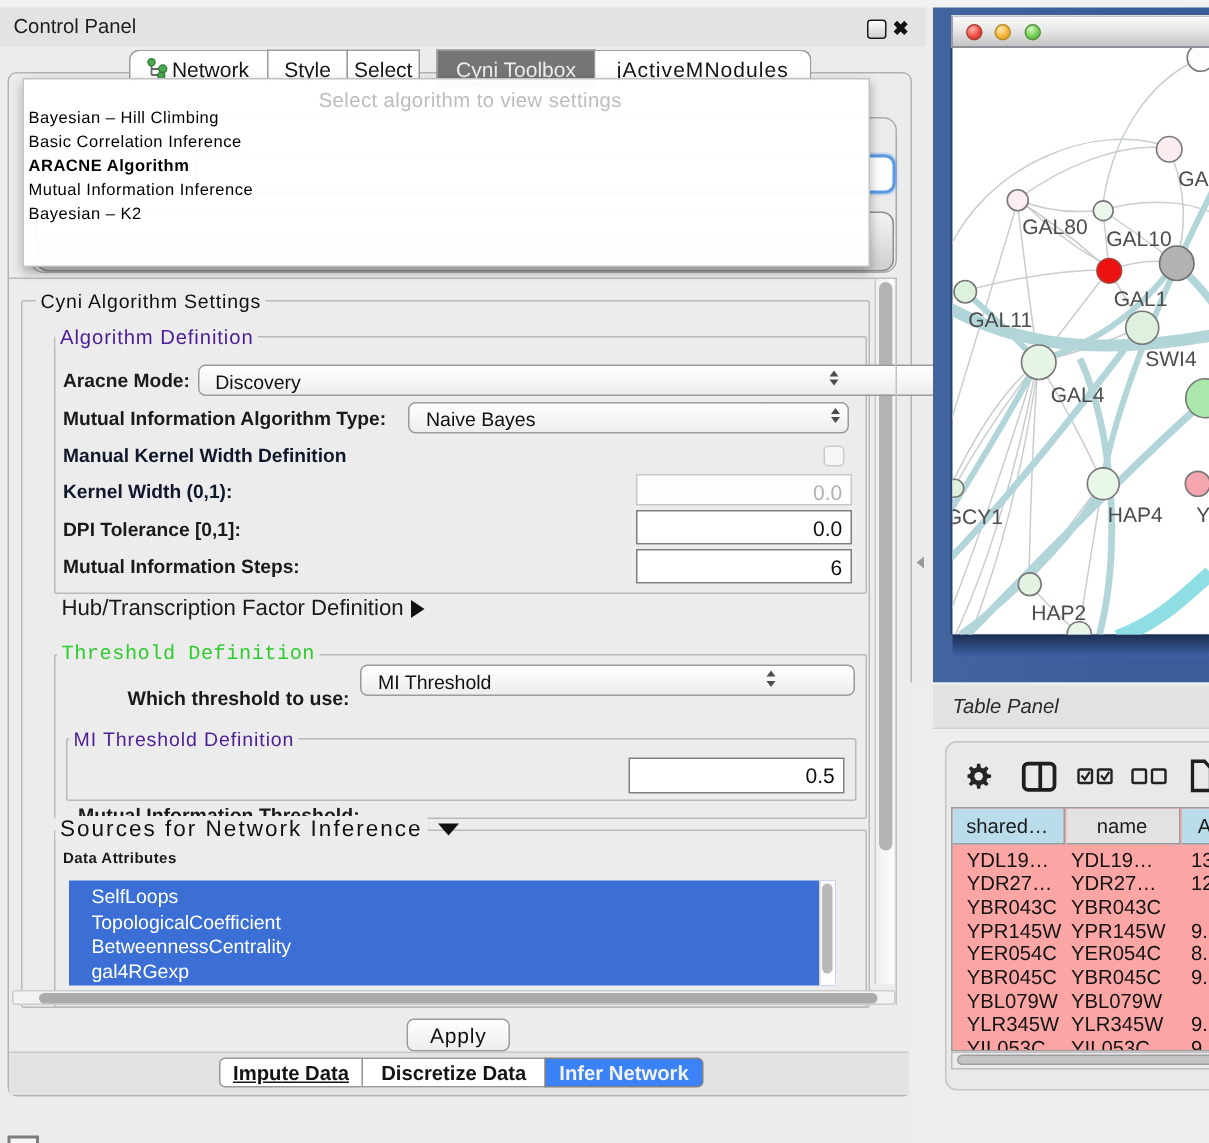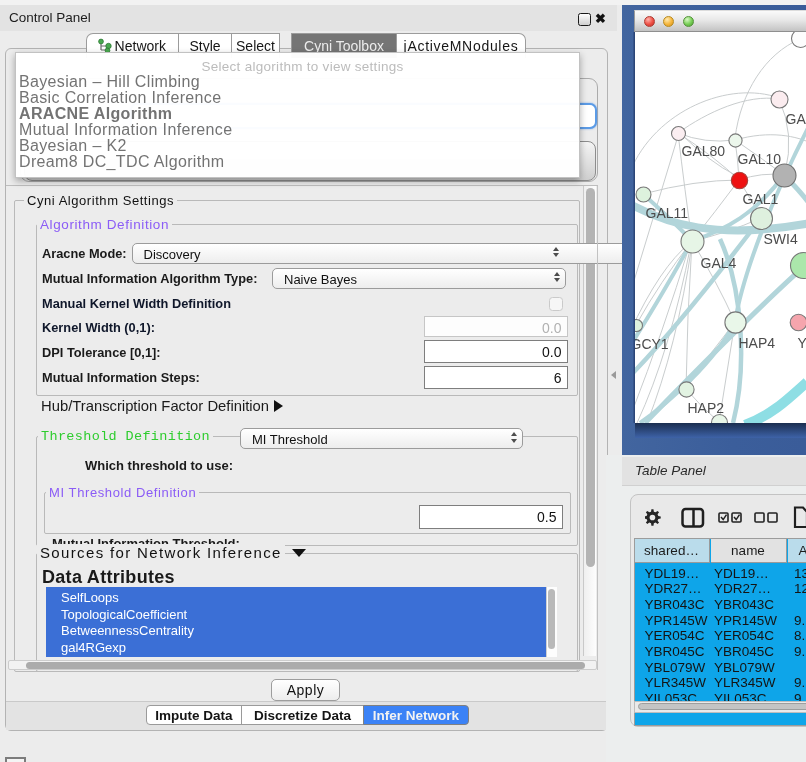--- a/index.html
+++ b/index.html
@@ -25,42 +25,42 @@
   
   #scrolltop { left:6px; top:185px; width:592px; height:1px; background:#bdbdbd; }
   #vsb { left:583px; top:186px; width:13px; height:470px; background:linear-gradient(90deg,#efefef,#fdfdfd); border-left:1px solid #c9c9c9; }
   #vsbthumb { left:585.5px; top:188px; width:9px; height:379px; background:#b4b4b4; border-radius:5px; }
   #hsb { left:8px; top:660px; width:589px; height:10px; background:#f2f2f2; border:1px solid #cccccc; border-radius:2px; }
   #hsbthumb { left:26px; top:661.5px; width:559px; height:7px; background:#ababab; border-radius:4px; }
 
   
   .gbox { position:absolute; border:1px solid #b9b9b9; border-radius:2px; }
   .gtitle { position:absolute; background:#ececec; padding:0 3px; font-size:13px; letter-spacing:0.55px; white-space:nowrap; }
-  .blue { color:#8b5cf6; }
+  .blue { color:#4c1d95; }
   .green { color:#2ecc2e; }
 
   .lbl { position:absolute; font-size:12.8px; font-weight:bold; color:#1a1a1a; white-space:nowrap; }
   .lbl.dis { color:#0f172a; }
 
   .combo { position:absolute; height:21px; border:1px solid #9b9b9b; border-radius:5px; background:linear-gradient(#ffffff,#ededed); font-size:13px; color:#111; }
   .combo .ct { position:absolute; left:11px; top:3px; }
   .spin { position:absolute; width:8px; display:block; }
   .spin .u, .spin .d { display:block; }
   .spin .u { width:0; height:0; border-left:3.6px solid transparent; border-right:3.6px solid transparent; border-bottom:4.6px solid #4c4c4c; margin-bottom:2.6px; }
   .spin .d { width:0; height:0; border-left:3.6px solid transparent; border-right:3.6px solid transparent; border-top:4.6px solid #4c4c4c; }
 
   .tfield { position:absolute; height:20px; background:#fff; border:1px solid #7e7e7e; font-size:14px; color:#111; text-align:right; padding:3px 5px 0 0; }
   .tfield.dis { border:1px solid #c6c6c6; color:#b1b1b1; background:#fdfdfd; }
 
   .checkbox { position:absolute; width:14px; height:14px; border:1px solid #cacaca; border-radius:3.5px; background:#f6f6f6; }
 
   
   #popup { left:15px; top:52px; width:565px; height:126px; background:rgba(255,255,255,0.97); border:1px solid #c2c2c2; box-shadow:0 3px 7px rgba(0,0,0,0.32); }
-  #popup .hd { position:absolute; left:5px; width:100%; top:6px; text-align:center; color:#bcbcbc; font-size:13.5px; letter-spacing:0.28px; }
-  #popup .it { position:absolute; left:3px; font-size:16px; letter-spacing:0.35px; color:#737373; white-space:nowrap; }
+  #popup .hd { position:absolute; left:16px; width:100%; top:6px; text-align:center; color:#bcbcbc; font-size:13.5px; letter-spacing:0.28px; }
+  #popup .it { position:absolute; left:3px; font-size:11px; letter-spacing:0.35px; color:#000000; white-space:nowrap; }
 
   
   #attrlist { left:46px; top:587px; width:511px; height:70px; background:#3b6fd6; overflow:hidden; }
   #attrlist .li { position:absolute; left:15px; color:#fff; font-size:13px; }
   #listsb { left:546px; top:587px; width:11px; height:70px; background:#fdfdfd; border-left:1px solid #d0d0d0; }
   #listsbthumb { left:548px; top:589px; width:7px; height:60px; background:#b9b9b9; border-radius:4px; }
 
   #applybtn { left:271px; top:678.5px; width:69px; height:22px; background:linear-gradient(#ffffff,#ededed); border:1px solid #9d9d9d; border-radius:5px; text-align:center; font-size:14px; letter-spacing:0.5px; color:#111; line-height:21px; }
 
   
@@ -85,21 +85,21 @@
     </div>
   <div class="abs" id="floatbtn"></div>
   <div class="abs" id="closex">✖</div>
 
   <div class="abs" id="panelbox"></div>
 
   <div class="abs tab first" style="left:86px;width:93px;">&nbsp;&nbsp;&nbsp;&nbsp;Network</div>
   <div class="abs tab" style="left:178px;width:54px;">Style</div>
   <div class="abs tab" style="left:231px;width:49px;">Select</div>
   <div class="abs tab sel" style="left:291px;width:106px;">Cyni Toolbox</div>
-  <div class="abs tab last" style="left:396px;width:130px;letter-spacing:0.7px;">jActiveMNodules</div>
+  <div class="abs tab last" style="left:396px;width:145px;letter-spacing:0.7px;">jActiveMNodules</div>
   <svg class="abs" style="left:98px;top:38px;" width="15" height="16" viewBox="0 0 15 16">
     <path d="M3 4 L3 12 M3 8 L10 8 M3 12 L9 12" stroke="#6b6b6b" stroke-width="1.2" fill="none"></path>
     <circle cx="3" cy="3.5" r="2.4" fill="#49a94f" stroke="#2c7a33" stroke-width="0.8"></circle>
     <circle cx="10.5" cy="8" r="2.7" fill="#49a94f" stroke="#2c7a33" stroke-width="0.8"></circle>
     <circle cx="9.5" cy="12.5" r="2.4" fill="#49a94f" stroke="#2c7a33" stroke-width="0.8"></circle>
   </svg>
 
   <div class="abs" style="left:20px;top:78px;width:578px;height:104px;border:1px solid #ababab;border-radius:9px;"></div>
   <div class="abs" style="left:130px;top:103px;width:467px;height:26px;border:2.6px solid #5b9be6;border-radius:7px;background:#fff;box-shadow:0 0 2px rgba(90,150,230,0.8);"></div>
   <div class="abs" style="left:24px;top:141px;width:572px;height:40px;border:1.4px solid #8d8d8d;border-radius:8px;background:linear-gradient(#f4f4f4,#cfcfcf);"></div>
@@ -138,70 +138,69 @@
   <div class="tfield" style="left:424px;top:340px;width:143.5px;height:23px;border-width:1.5px;">0.0</div>
   <div class="lbl" style="left:42px;top:370px;">Mutual Information Steps:</div>
   <div class="tfield" style="left:424px;top:366px;width:143.5px;height:22.5px;">6</div>
 
   <div class="abs" style="left:41px;top:398px;font-size:14.8px;color:#1a1a1a;white-space:nowrap;">Hub/Transcription Factor Definition</div>
   <div class="abs" style="left:274px;top:400px;width:0;height:0;border-top:6px solid transparent;border-bottom:6px solid transparent;border-left:9.5px solid #111;"></div>
 
   <div class="gbox" style="left:36px;top:436px;width:542px;height:110px;"></div>
   <div class="gtitle green" style="left:38px;top:429px;font-size:13.5px;letter-spacing:0.35px;font-family:Liberation Mono, monospace;">Threshold Definition</div>
   <div class="lbl" style="left:85px;top:458px;font-size:13px;">Which threshold to use:</div>
-  <div class="combo" style="left:240px;top:428px;width:283px;">
+  <div class="combo" style="left:240px;top:443px;width:330px;">
       <span class="ct">MI Threshold</span>
       <span class="spin" style="left:270px;top:3px;">
         <span class="u"></span>
         <span class="d"></span>
       </span>
     </div>
 
   <div class="gbox" style="left:44px;top:492px;width:526.5px;height:42px;"></div>
   <div class="gtitle blue" style="left:46px;top:485px;font-size:13px;letter-spacing:0.6px;">MI Threshold Definition</div>
   <div class="lbl" style="left:52px;top:510px;font-size:13px;margin-top:26px;">Mutual Information Threshold:</div>
   <div class="tfield" style="left:418.5px;top:505px;width:144px;height:24px;">0.5</div>
 
   <div class="gbox" style="left:36px;top:553px;width:542px;height:119px;"></div>
   <div class="gtitle" style="left:37px;top:544px;color:#111;font-size:15px;letter-spacing:1.35px;">Sources for Network Inference</div>
   <div class="abs" style="left:292px;top:549px;width:0;height:0;border-left:7.5px solid transparent;border-right:7.5px solid transparent;border-top:8.5px solid #111;"></div>
-  <div class="lbl" style="left:42px;top:567px;font-size:18px;letter-spacing:0.3px;">Data Attributes</div>
+  <div class="lbl" style="left:42px;top:567px;font-size:10px;letter-spacing:0.3px;">Data Attributes</div>
 
   <div class="abs" id="attrlist">
     <div class="li" style="top:3px;">SelfLoops</div>
     <div class="li" style="top:19.5px;">TopologicalCoefficient</div>
     <div class="li" style="top:36px;">BetweennessCentrality</div>
     <div class="li" style="top:52.5px;">gal4RGexp</div>
   </div>
   <div class="abs" id="listsb"></div>
   <div class="abs" id="listsbthumb"></div>
 
   <div class="abs" id="hsb"></div>
   <div class="abs" id="hsbthumb"></div>
 
   <div class="abs" id="applybtn">Apply</div>
 
   <div class="abs" style="left:597px;top:186px;width:1px;height:484px;background:#c2c2c2;"></div>
   <div class="abs" style="left:6px;top:702px;width:601px;height:28px;background:#e3e3e3;"></div>
   <div class="abs" id="bline"></div>
-  <div class="abs btab" style="left:146px;width:96px;border-radius:4px 0 0 4px;">Impute Data</div>
+  <div class="abs btab" style="left:146px;width:96px;border-radius:4px 0 0 4px;text-decoration:underline;">Impute Data</div>
   <div class="abs btab" style="left:241px;width:123px;">Discretize Data</div>
   <div class="abs btab sel" style="left:363px;width:106px;border-radius:0 4px 4px 0;">Infer Network</div>
 
   <div class="abs" id="miniwin"></div>
   <div class="abs" id="splitarrow"></div>
 
   <div class="abs" id="popup">
     <div class="hd">Select algorithm to view settings</div>
     <div class="it" style="top:20px;">Bayesian – Hill Climbing</div>
     <div class="it" style="top:36px;">Basic Correlation Inference</div>
     <div class="it b" style="top:52px;">ARACNE Algorithm</div>
     <div class="it" style="top:68px;">Mutual Information Inference</div>
     <div class="it" style="top:84px;">Bayesian – K2</div>
-    <div class="it" style="top:100px;">Dream8 DC_TDC Algorithm</div>
   </div>
 
   <div class="abs" id="netwin" style="left:622px;top:4.5px;width:184px;height:450.5px;background:linear-gradient(90deg,#42659f 0%,#3b5e9b 60%,#3a5c99 100%);">
     <div class="abs" id="nettitle" style="left:11.5px;top:5.5px;width:172.5px;height:22px;background:linear-gradient(#fafafa 0%,#e8e8e8 45%,#c3c3c3 100%);border-top:1px solid #dcdcdc;border-left:1px solid #9a9a9a;border-bottom:1px solid #8f8f8f;">
       <div class="abs tl" style="left:9.5px;top:4.6px;background:radial-gradient(circle at 35% 28%,#ffb3ad,#ee4f44 55%,#bd2f27);border:0.8px solid #ad3a31;"></div>
       <div class="abs tl" style="left:28.8px;top:4.6px;background:radial-gradient(circle at 35% 28%,#ffeab0,#f5b53b 55%,#cf8f1f);border:0.8px solid #b88a1e;"></div>
       <div class="abs tl" style="left:48.2px;top:4.6px;background:radial-gradient(circle at 35% 28%,#d8f8c4,#76ce55 55%,#4e9733);border:0.8px solid #53923a;"></div>
     </div>
     <div class="abs" style="left:12.5px;top:27.5px;width:171.5px;height:391px;background:#fff;box-shadow:-1.5px 0 0 #2b4577;"></div>
     <div class="abs" style="left:12.5px;top:418.5px;width:171.5px;height:15px;background:linear-gradient(#1b2e50,#3e63a8);"></div>
@@ -299,21 +298,21 @@
       <rect x="74" y="7" width="9" height="9" rx="1"></rect>
       <rect x="87" y="7" width="9" height="9" rx="1"></rect>
       <path d="M76 11 L78.2 13.6 L81.5 8.6" stroke-width="1.5"></path>
       <path d="M89 11 L91.2 13.6 L94.5 8.6" stroke-width="1.5"></path>
       <rect x="110" y="7" width="9" height="9" rx="1"></rect>
       <rect x="123" y="7" width="9" height="9" rx="1"></rect>
     </g>
     <path d="M150 1.5 L158 1.5 L162 6 L162 21 L150 21 Z" fill="none" stroke="#1f1f1f" stroke-width="2.2"></path>
   </svg>
 
-  <div class="abs" style="left:633.5px;top:537.5px;width:172.5px;height:188px;background:#0ea5e9;border:1px solid #9c9c9c;border-right:none;overflow:hidden;">
+  <div class="abs" style="left:633.5px;top:537.5px;width:172.5px;height:163px;background:#fca5a5;border:1px solid #9c9c9c;border-right:none;overflow:hidden;">
     <div style="position:absolute;left:0;top:0;width:75px;height:24.5px;background:#badceb;border-right:1px solid #9a9a9a;border-bottom:1px solid #9a9a9a;text-align:center;font-size:13.5px;color:#1c1c1c;line-height:24px;">shared…</div>
     <div style="position:absolute;left:76px;top:0;width:76px;height:24.5px;background:#e2e2e2;border-right:1px solid #9a9a9a;border-bottom:1px solid #9a9a9a;text-align:center;font-size:13.5px;color:#1c1c1c;line-height:24px;">name</div>
     <div style="position:absolute;left:153px;top:0;width:25px;height:24.5px;background:#badceb;border-bottom:1px solid #9a9a9a;font-size:13.5px;color:#1c1c1c;line-height:24px;">
         <span style="position:absolute;left:11px;">A</span>
       </div>
     <div class="trow" style="top:27px;">
         <span class="c1">YDL19…</span>
         <span class="c2">YDL19…</span>
         <span class="c3">13…</span>
       </div>

